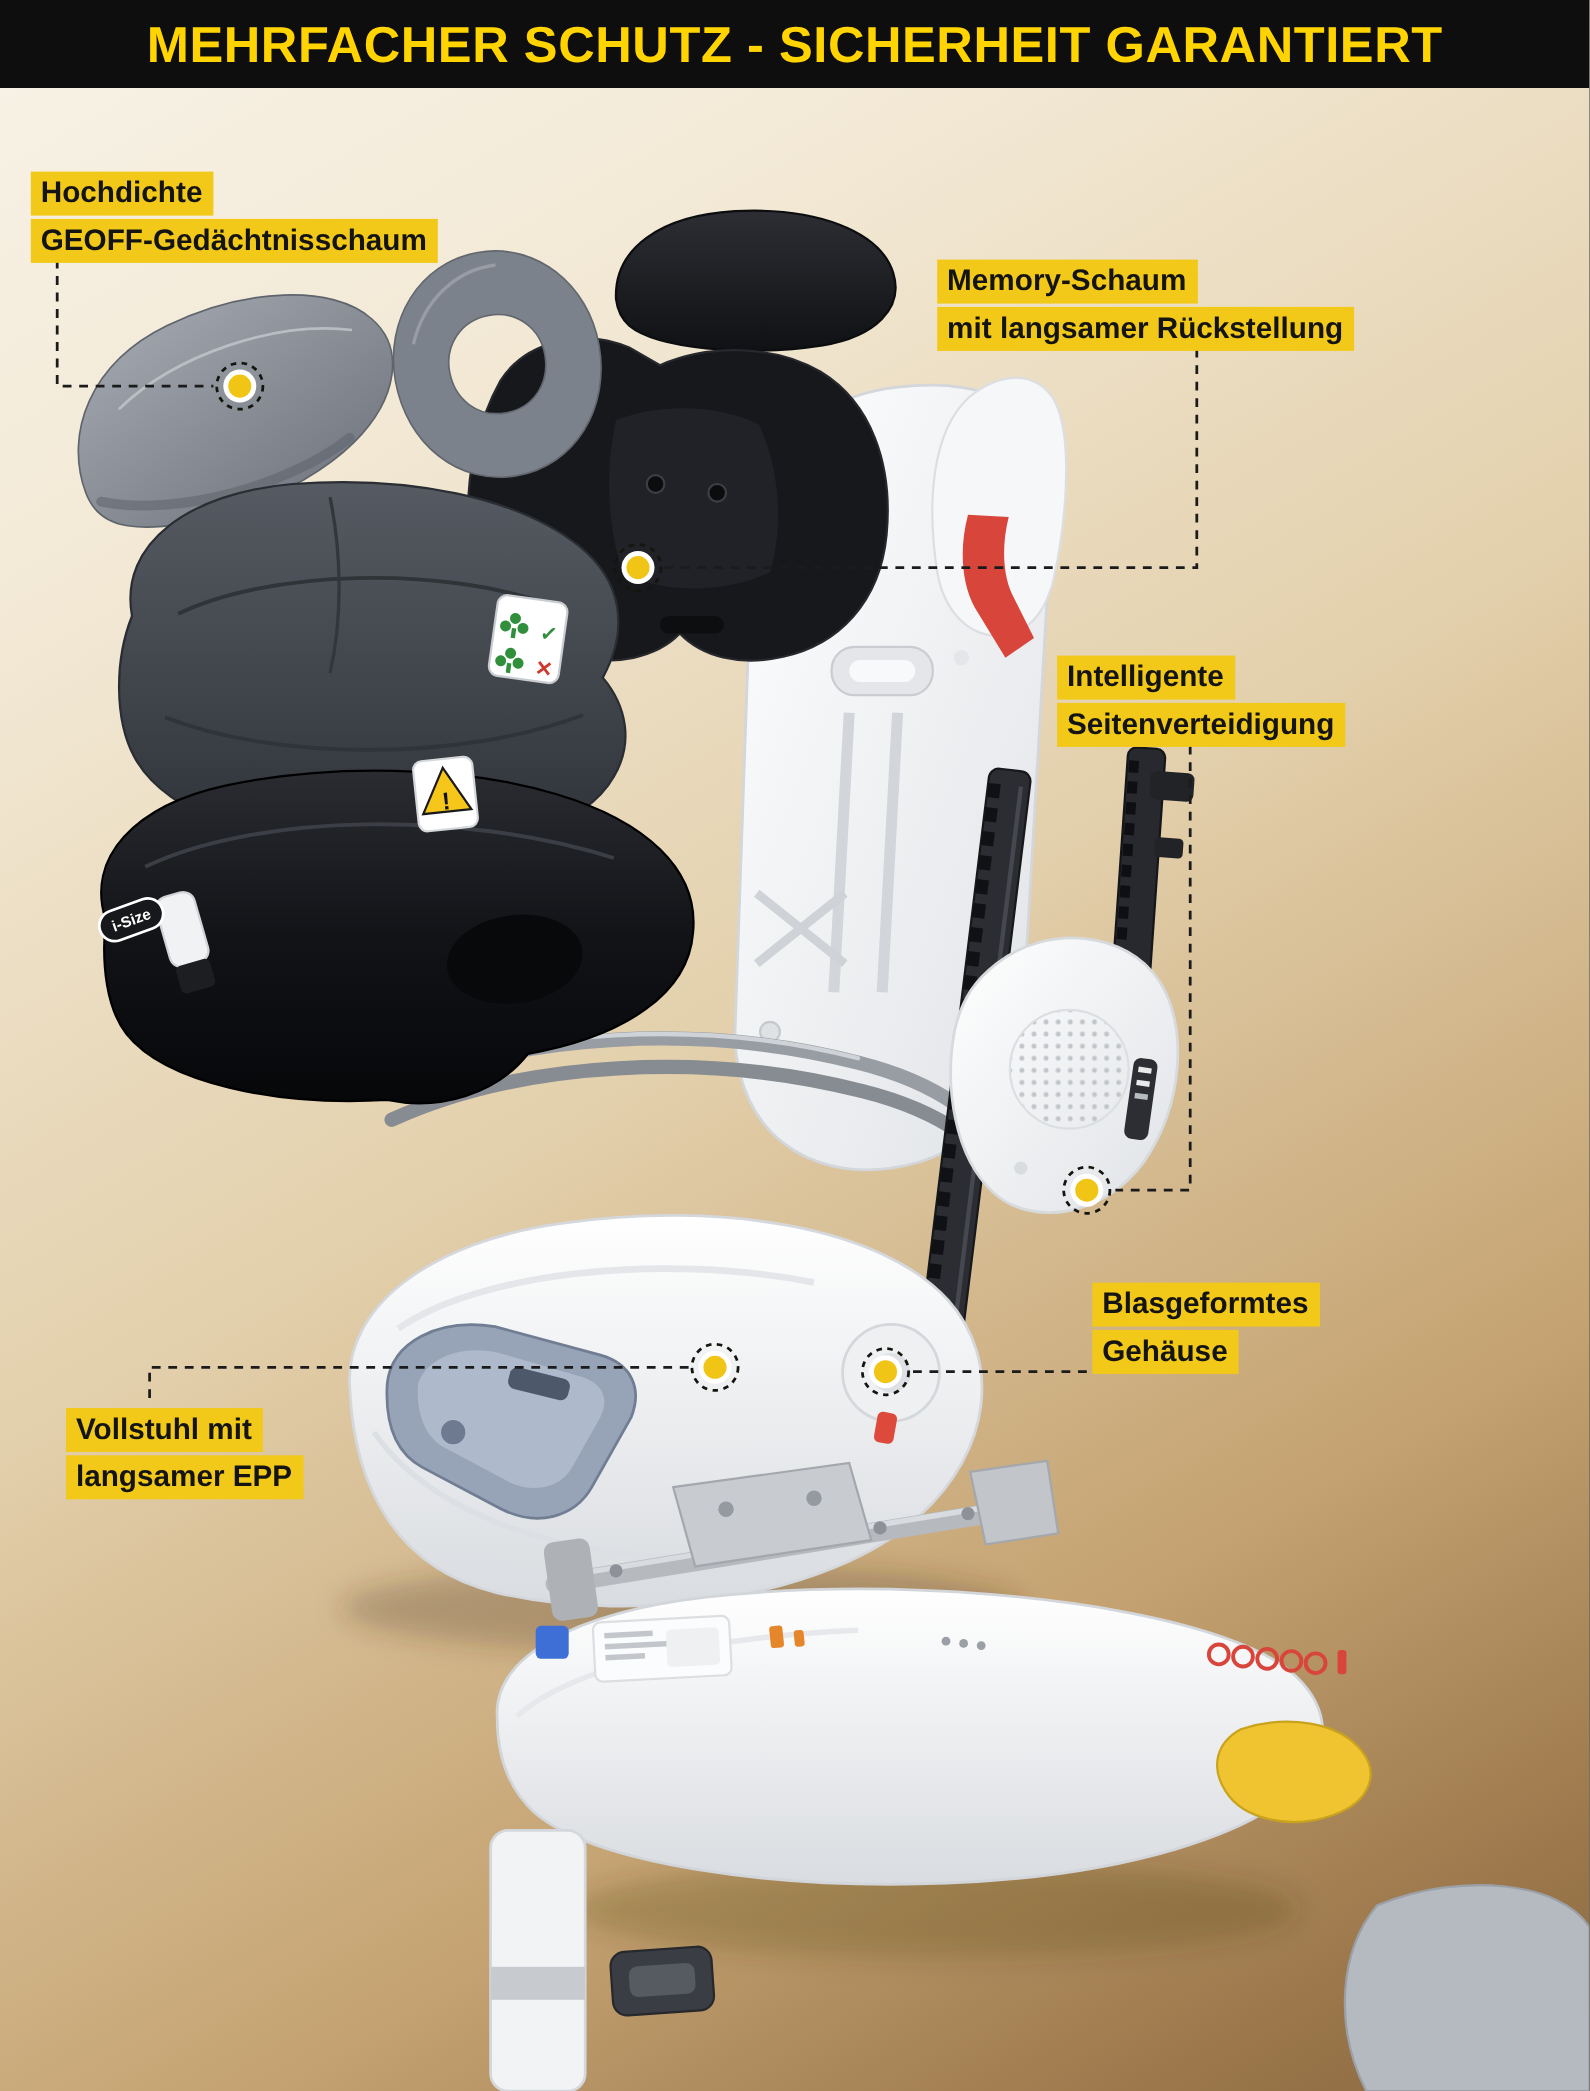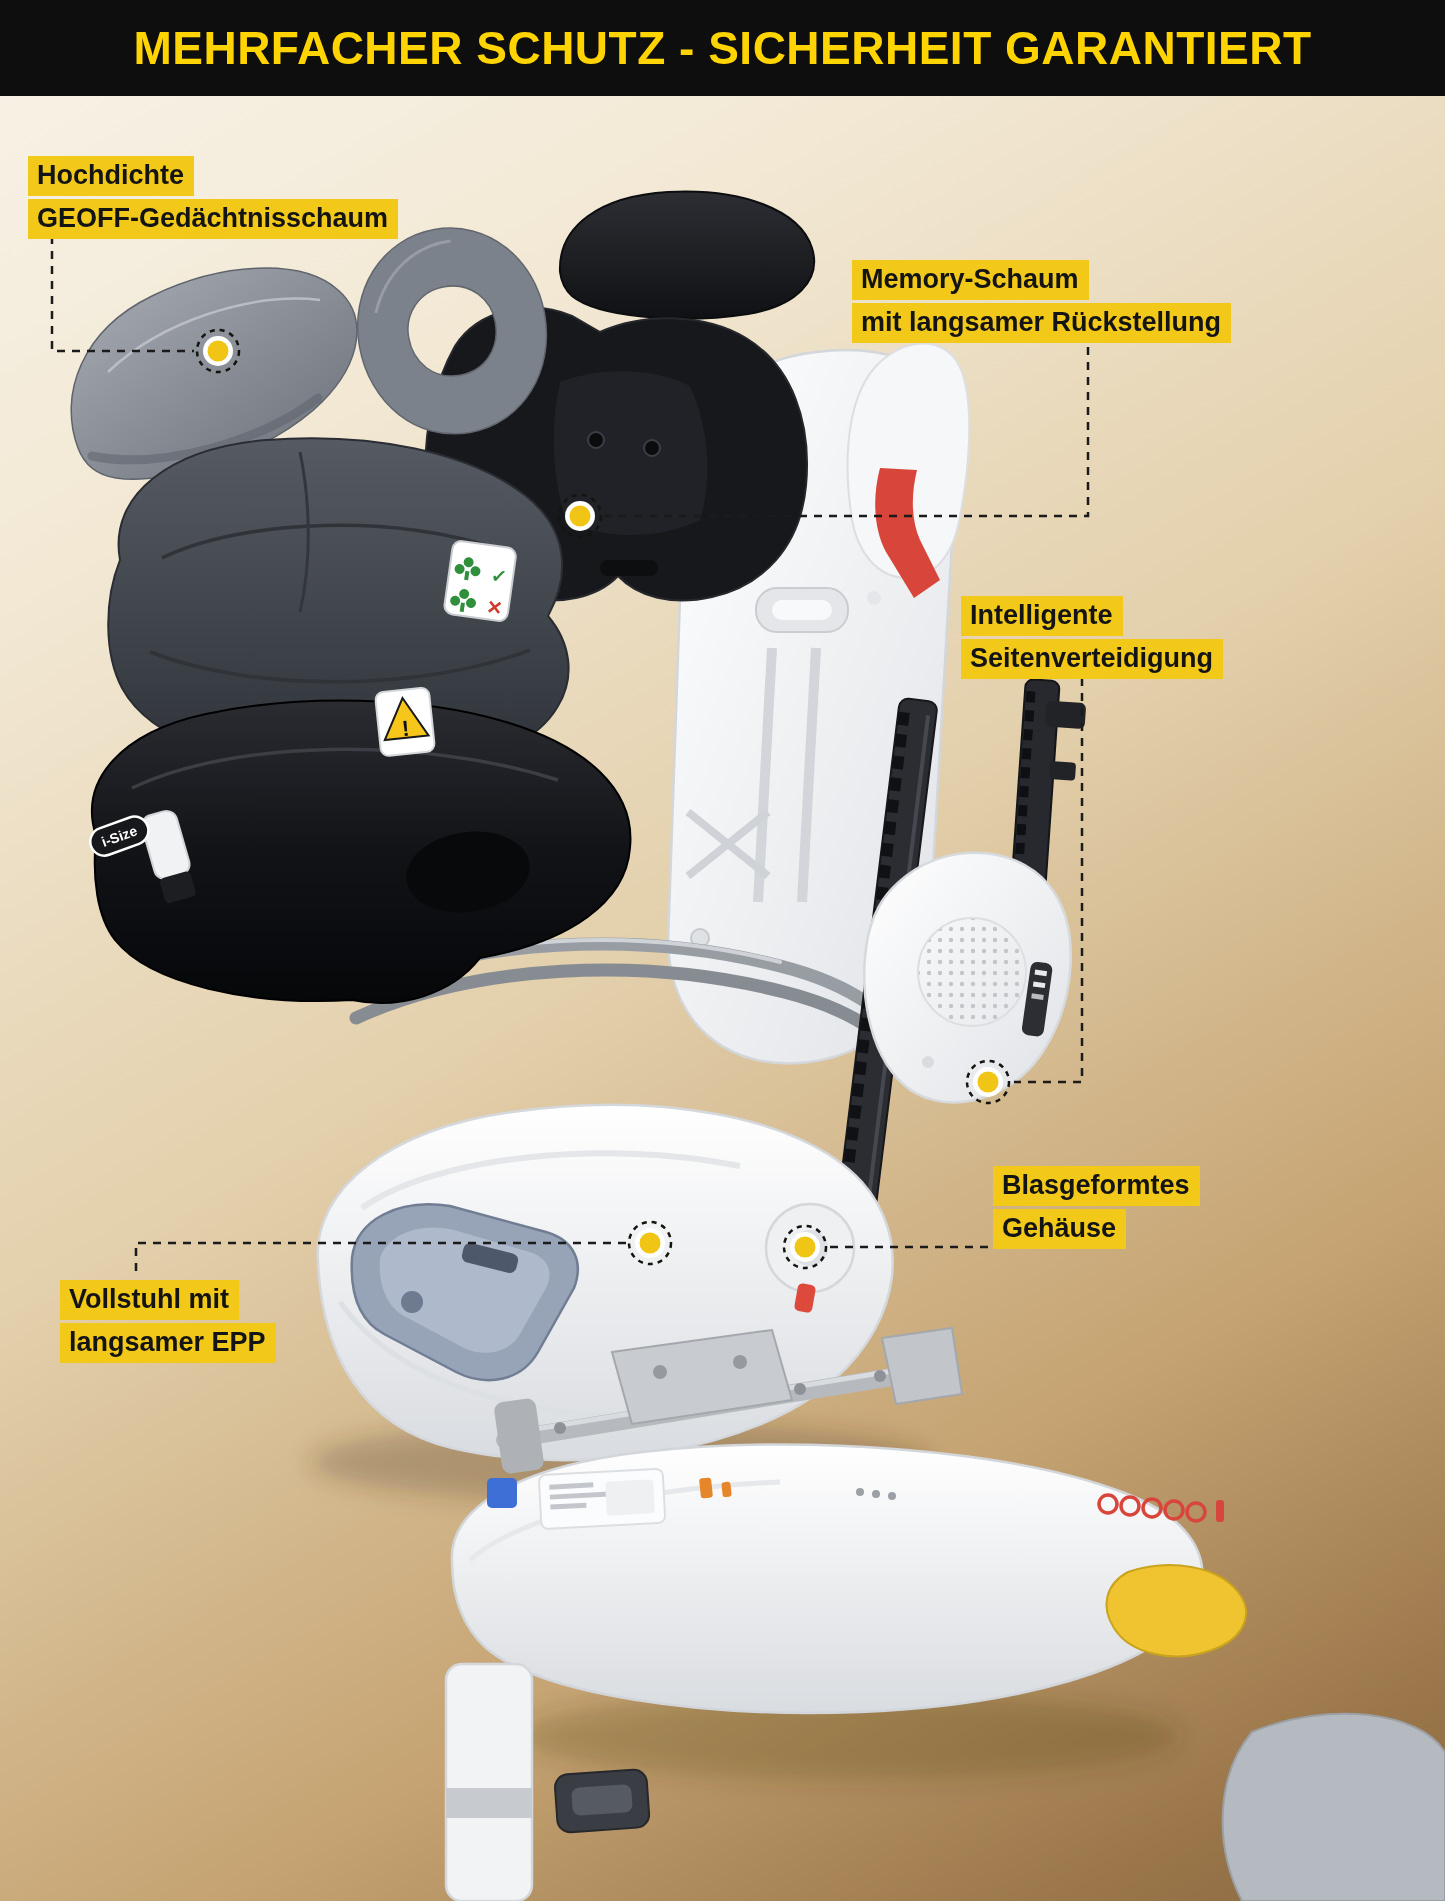--- a/index.html
+++ b/index.html
@@ -2,21 +2,21 @@
 <html><head>
 <meta charset="utf-8">
 <style>
   html,body{margin:0;padding:0;background:#6b6b6b;}
   .page{
     position:relative;width:1445px;height:1901px;overflow:hidden;
     font-family:"Liberation Sans",sans-serif;
     background:linear-gradient(150deg,#f8f3e8 0%,#f2e8d4 22%,#e3d0ac 48%,#c5a372 74%,#9a764a 92%,#8a6740 100%);
   }
   .banner{
-    position:absolute;top:0;left:0;width:100%;height:96px;background:#0e0e0e;
+    position:absolute;top:0;left:0;width:100%;height:80px;background:#0e0e0e;
     display:flex;align-items:center;justify-content:center;z-index:5;
   }
   .banner-title{
     color:#ffd400;font-size:46px;font-weight:800;letter-spacing:.5px;white-space:nowrap;
   }
   .artwork{position:absolute;top:0;left:0;width:1445px;height:1901px;z-index:1;}
   .callout{position:absolute;z-index:6;font-weight:700;font-size:27px;color:#141414;line-height:1;}
   .callout .line{margin-bottom:3px;}
   .callout .hl{display:inline-block;background:#f2c918;padding:6px 10px 7px 9px;white-space:nowrap;}
 </style>
@@ -278,21 +278,21 @@
           <circle cx="805" cy="1247" r="10.5" fill="#f0c515"></circle>
       </g>
     </g>
   </svg>
 
   <div class="callout" style="left:28px;top:156px;">
     <div class="line"><span class="hl">Hochdichte</span></div>
     <div class="line"><span class="hl">GEOFF-Gedächtnisschaum</span></div>
   </div>
 
-  <div class="callout" style="left:852px;top:236px;margin-top:24px;">
+  <div class="callout" style="left:852px;top:236px;">
     <div class="line"><span class="hl">Memory-Schaum</span></div>
     <div class="line"><span class="hl">mit langsamer Rückstellung</span></div>
   </div>
 
   <div class="callout" style="left:948px;top:596px;padding-left:13px;">
     <div class="line"><span class="hl">Intelligente</span></div>
     <div class="line"><span class="hl">Seitenverteidigung</span></div>
   </div>
 
   <div class="callout" style="left:993px;top:1166px;">

